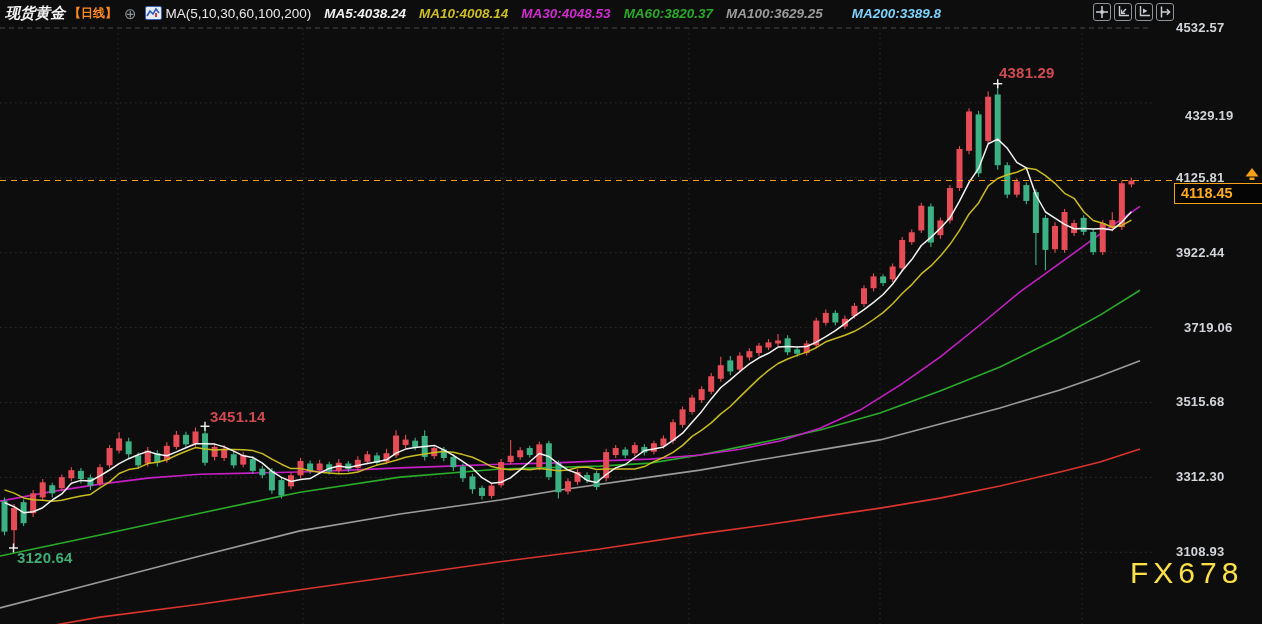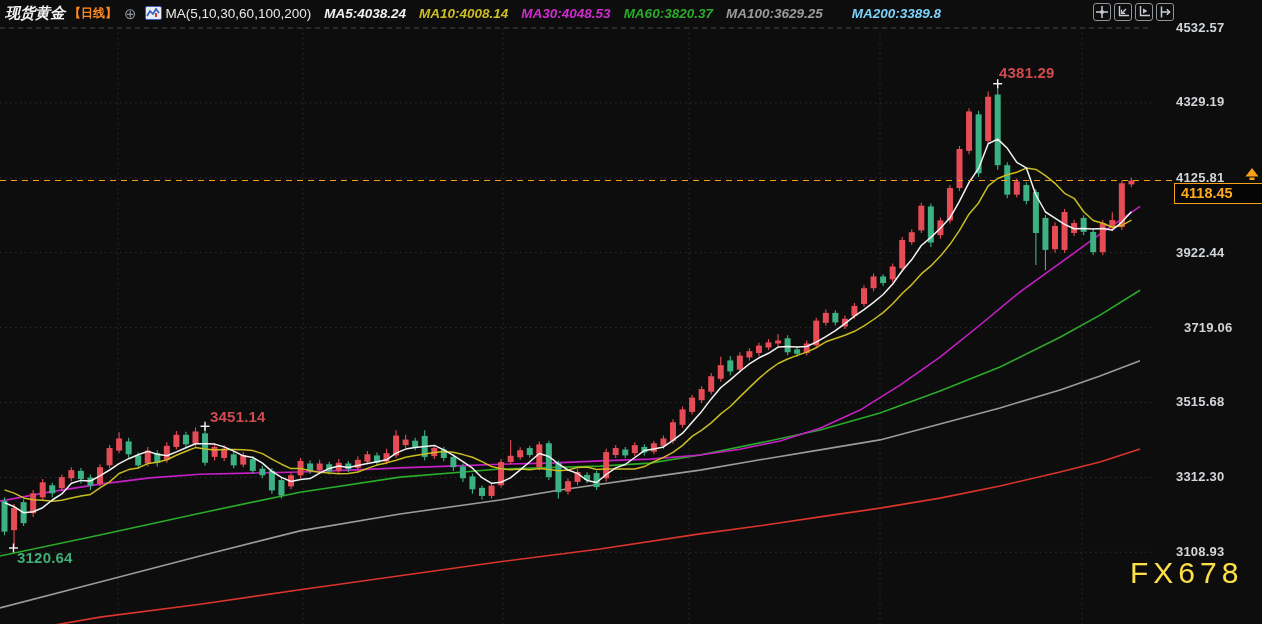--- a/index.html
+++ b/index.html
@@ -347,21 +347,21 @@
     <svg width="14" height="14" viewBox="0 0 14 14" fill="none" stroke="#c9cdd3" stroke-width="1.5">
       <path d="M3.5 1.5v11"></path>
         <path d="M3.5 7h8"></path>
         <path d="M8.8 4.2 11.6 7l-2.8 2.8"></path>
     </svg>
   </button>
 </div>
 
 <div class="axis-layer">
   <div class="axis-label" style="top: 20px;">4532.57</div>
-  <div class="axis-label" style="top: 94px;">4329.19</div>
+  <div class="axis-label" style="top: 108px; margin-left: 9px;">4329.19</div>
   <div class="axis-label" style="top: 169.8px;">4125.81</div>
   <div class="axis-label" style="top: 244.697px;">3922.44</div>
   <div class="axis-label" style="top: 319.597px; margin-left: 8px;">3719.06</div>
   <div class="axis-label" style="top: 394.497px;">3515.68</div>
   <div class="axis-label" style="top: 469.397px;">3312.30</div>
   <div class="axis-label" style="top: 544.294px;">3108.93</div>
 </div>
 
 <div class="anno anno-low">3120.64</div>
 <div class="anno anno-mid">3451.14</div>

